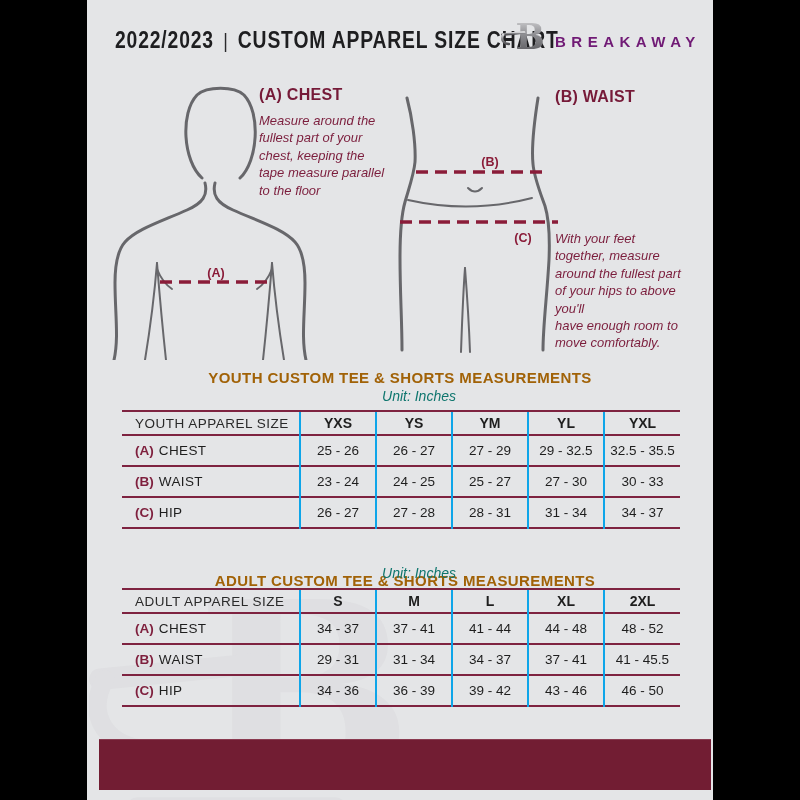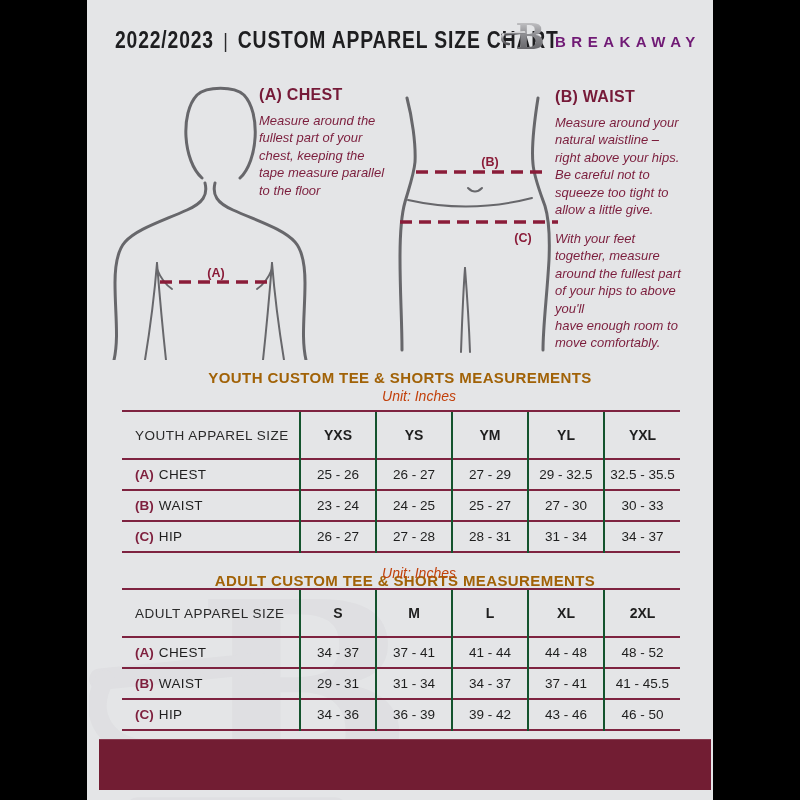--- a/index.html
+++ b/index.html
@@ -35,38 +35,38 @@
   .fig-line-thin { stroke: #67676b; stroke-width: 2; fill: none; stroke-linecap: round; }
   .dash-line { stroke: #8a1c39; stroke-width: 3.5; fill: none; stroke-dasharray: 12 7; }
   .marker-label { font-family: "Liberation Sans", sans-serif; font-size: 12.5px; font-weight: bold; fill: #8a1c39; }
   
   .section-title {
     position: absolute; left: 0; right: 0; text-align: center; z-index: 2;
     font-size: 15px; font-weight: bold; letter-spacing: 0.4px; color: #a16207;
   }
   .section-unit {
     position: absolute; left: 0; right: 0; text-align: center; z-index: 2;
-    font-size: 14px; font-style: italic; color: #c2410c; margin-left: 38px;
+    font-size: 14px; font-style: italic; color: #0f766e; margin-left: 38px;
   }
   .youth-title { top: 369px; } .youth-unit { top: 388px; }
   .adult-title { top: 572px; margin-left: 10px; } .adult-unit { top: 565px; }
   .size-table {
     position: absolute; left: 35px; width: 558px; z-index: 2;
     border-collapse: collapse; table-layout: fixed;
     border-top: 2px solid #7e2340; border-bottom: 2px solid #7e2340;
   }
   .youth-table { top: 410px; } .adult-table { top: 588px; }
   .size-table col.c0 { width: 178px; } .size-table col { width: 76px; }
   .size-table th, .size-table td {
     border-top: 2px solid #7e2340; text-align: center; vertical-align: middle;
     color: #1e1e1e; background: transparent;
   }
-  .size-table thead th { height: 48px; font-size: 14px; font-weight: bold; }
+  .size-table thead th { height: 24px; font-size: 14px; font-weight: bold; }
   .size-table td { height: 31px; font-size: 13.5px; font-weight: normal; }
-  .size-table th + th, .size-table td + td { border-left: 2px solid #14532d; }
+  .size-table th + th, .size-table td + td { border-left: 2px solid #0ea5e9; }
   .size-table .label-col { text-align: left; padding-left: 13px; }
   .size-table thead .label-col { font-weight: normal; font-size: 13.5px; letter-spacing: 0.5px; color: #2a2a2a; }
   .row-prefix { color: #7e1f3d; font-weight: bold; }
   .row-label { margin-left: 5px; letter-spacing: 0.4px; }
   
   .watermark { position: absolute; left: 2px; top: 540px; width: 400px; height: 300px; z-index: 0; opacity: 0.55; }
   .footer-bar {
     position: absolute; left: 12px; top: 739px; width: 612px; height: 51px; z-index: 2;
     background: #721d33; border-top: 1px solid #8a3a50;
   }
@@ -136,26 +136,20 @@
     <path class="fig-line-thin" d="M 80 176 C 78 202, 77 232, 76 260"></path>
     <path class="fig-line-thin" d="M 80 176 C 82 202, 84 232, 85 260"></path>
     <path class="dash-line" d="M 31 80 H 161"></path>
     <path class="dash-line" d="M 15 130 H 173"></path>
     <text class="marker-label" x="105" y="74" text-anchor="middle">(B)</text>
     <text class="marker-label" x="138" y="150" text-anchor="middle">(C)</text>
   </svg>
 
   <div class="guide guide-waist">
     <h3>(B) WAIST</h3>
-    <p>Measure around your
-natural waistline –
-right above your hips.
-Be careful not to
-squeeze too tight to
-allow a little give.</p>
   </div>
 
   <div class="guide guide-hips">
     <p>With your feet
 together, measure
 around the fullest part
 of your hips to above
 you'll
 have enough room to
 move comfortably.</p>

